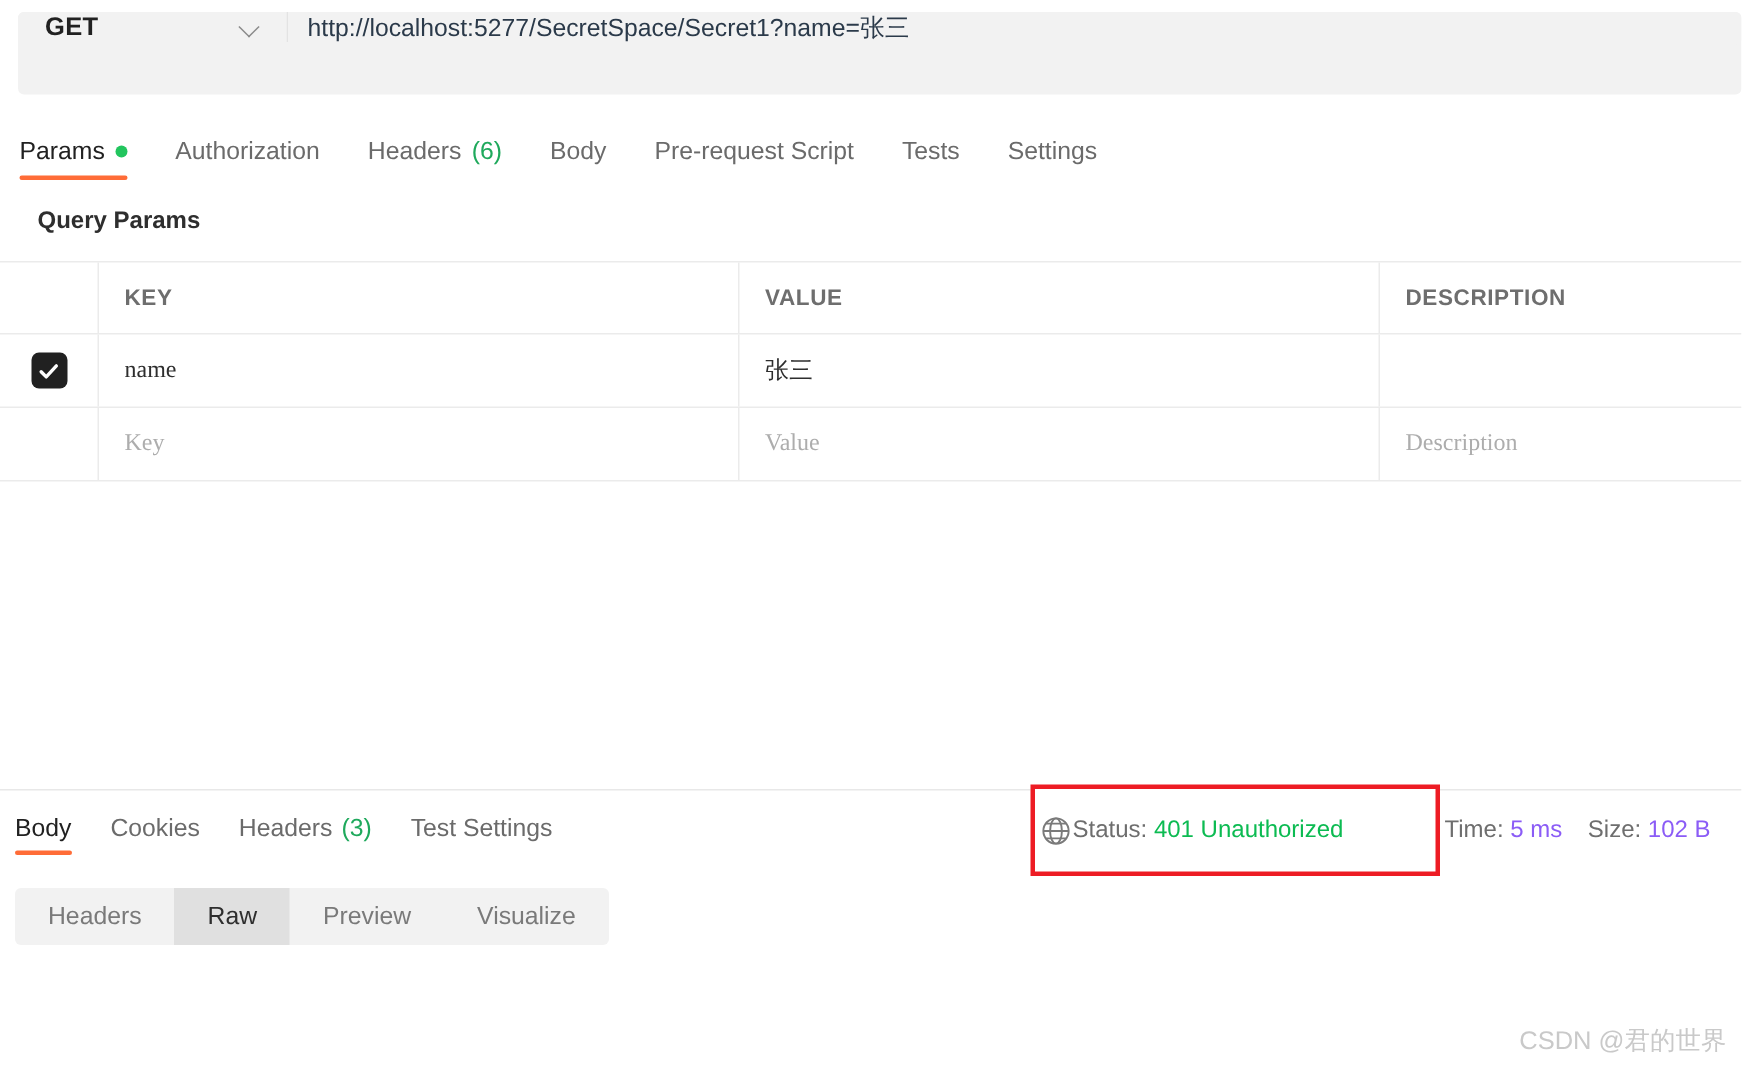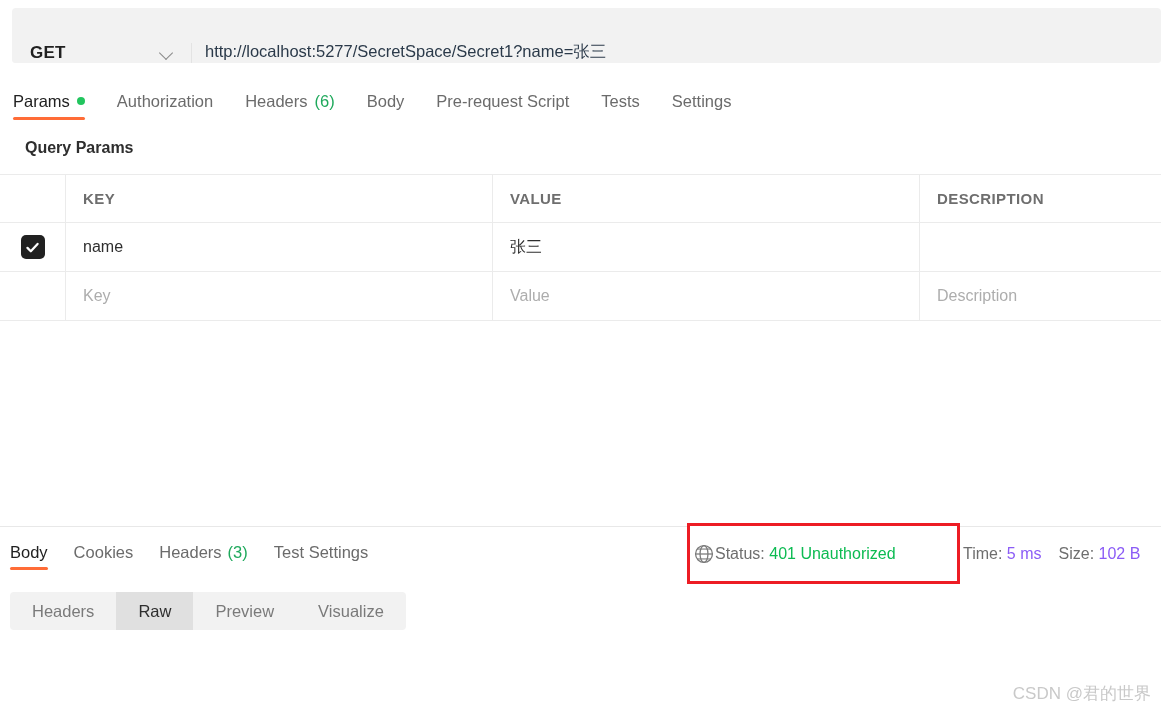--- a/index.html
+++ b/index.html
@@ -16,21 +16,21 @@
     height: 713px;
     background: #ffffff;
   }
 
   
   .urlbar {
     position: absolute;
     left: 12px; top: 8px;
     width: 1149px; height: 55px;
     display: flex;
-    align-items: flex-end;
+    align-items: flex-start;
     background: #f2f2f2;
     border-radius: 4px;
   }
   .method-box {
     width: 180px;
     display: flex;
     align-items: center;
     justify-content: space-between;
     padding: 0 17px 0 18px;
     background: #f2f2f2;
@@ -123,21 +123,21 @@
   .ptable {
     position: absolute;
     left: 0; top: 174px;
     width: 1161px;
   }
   .ptable .prow {
     display: flex;
     border-bottom: 1px solid #ebebeb;
     border-top: 1px solid #ebebeb;
   }
-  .ptable .prow + .prow { border-top: none; }
+  .ptable .prow + .prow { border-top: none; font-family: Liberation Serif, serif; }
   .pcell {
     display: flex;
     align-items: center;
     border-right: 1px solid #ebebeb;
     height: 100%;
   }
   .c-check { width: 66px; justify-content: center; }
   .c-key   { width: 427px; padding-left: 17px; }
   .c-val   { width: 427px; padding-left: 17px; }
   .c-desc  { width: 241px; padding-left: 17px; border-right: none; }

